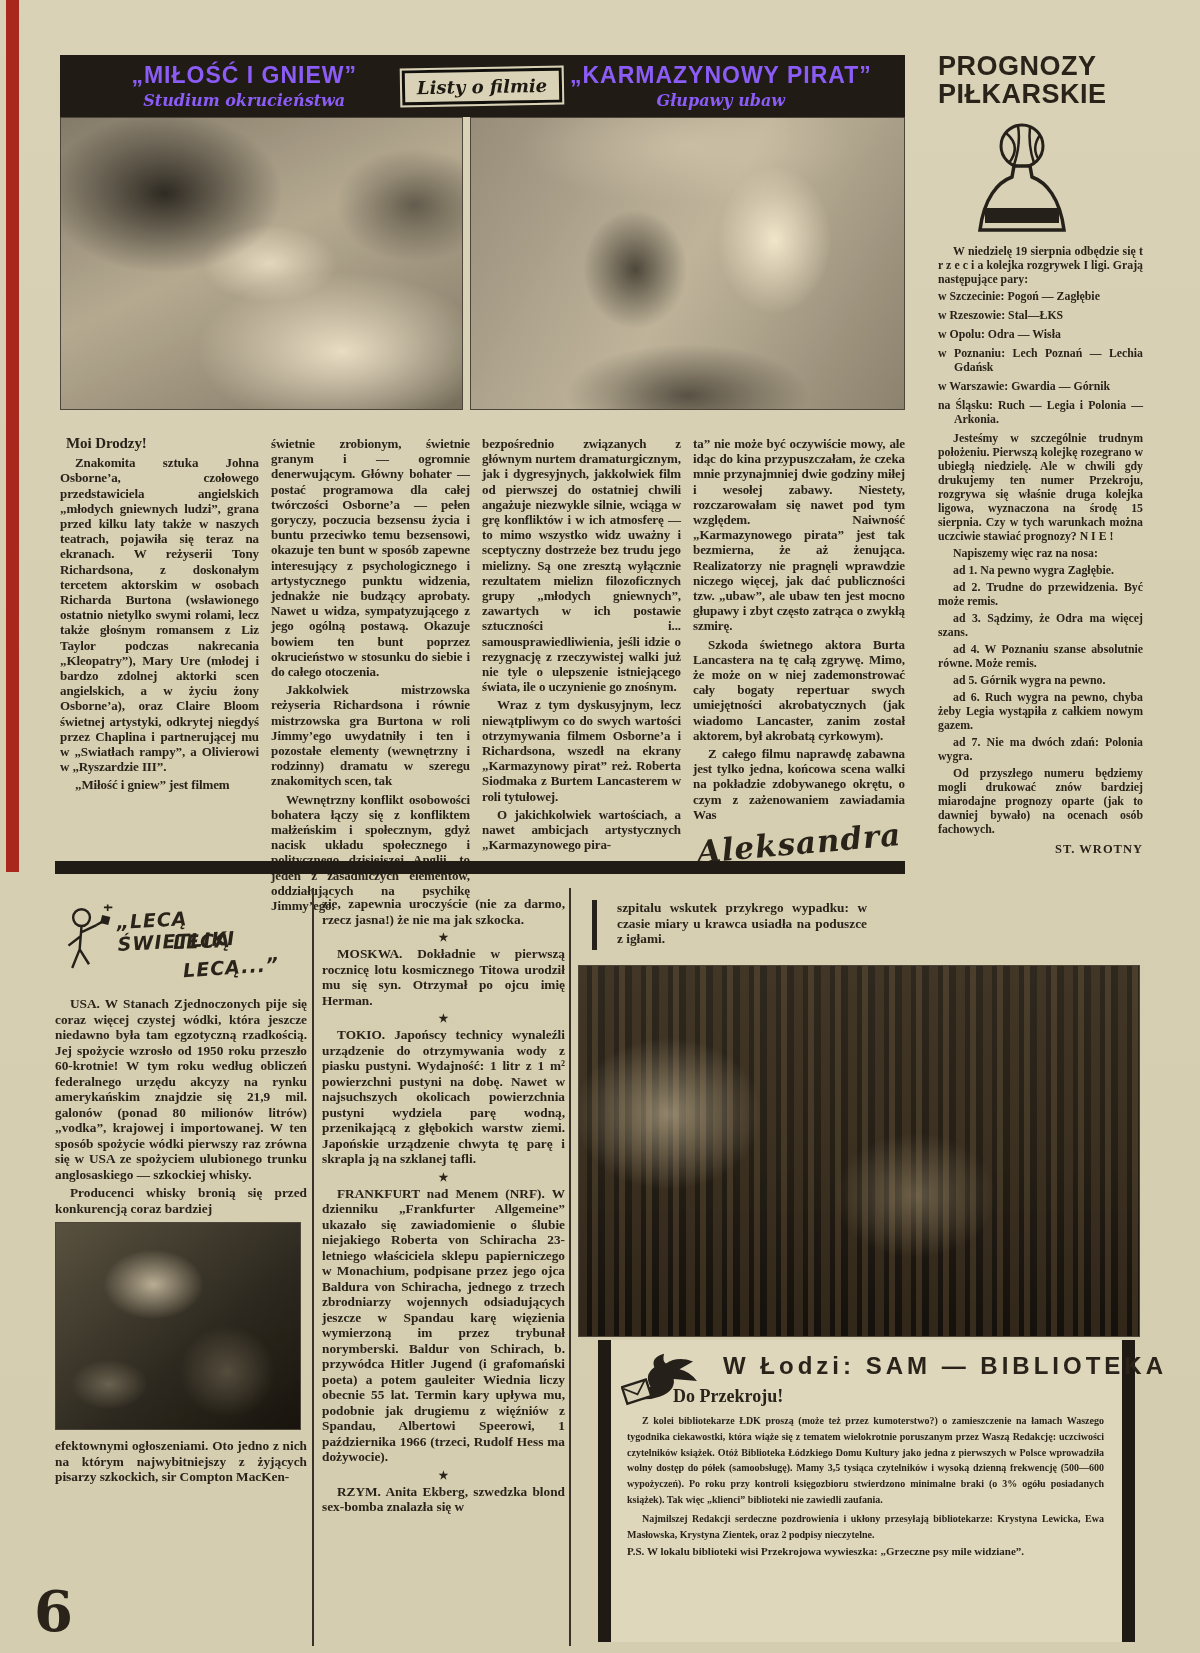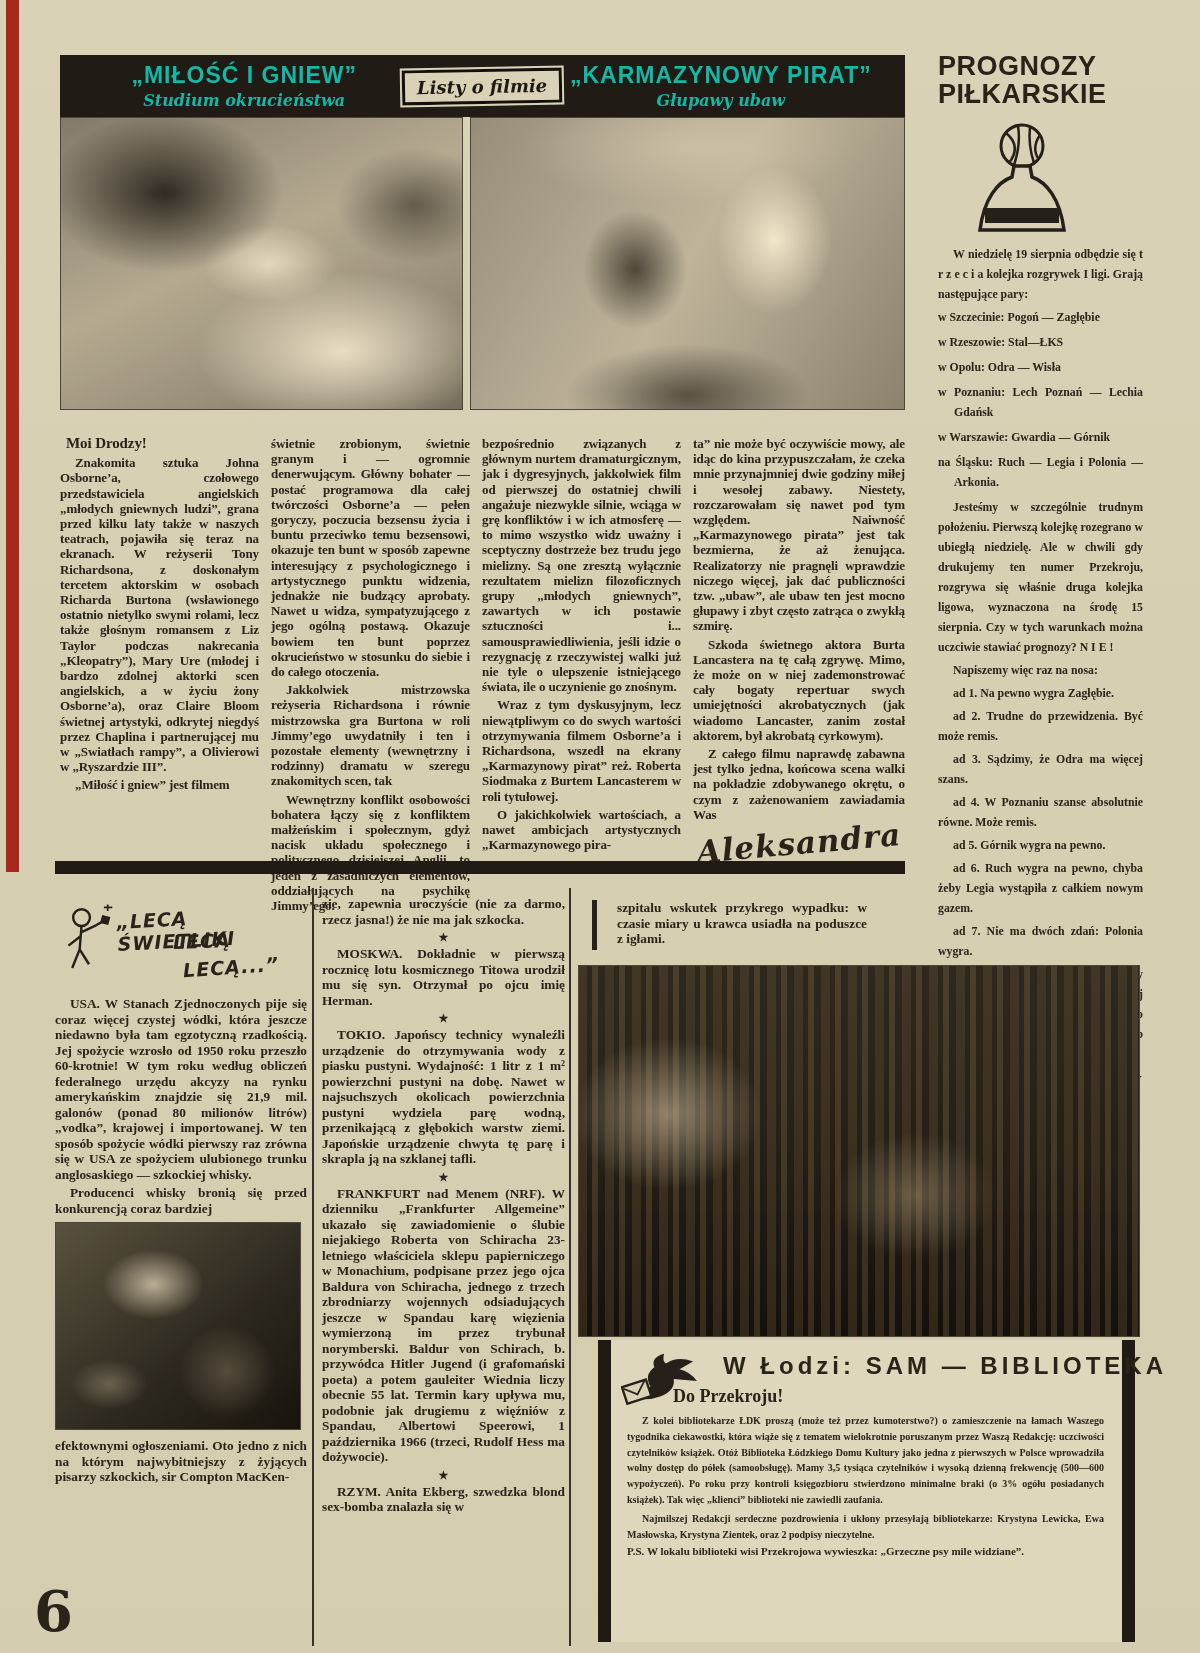--- a/index.html
+++ b/index.html
@@ -4,21 +4,21 @@
 <style>
   html,body{margin:0;padding:0;background:#a89f87;}
   #page{position:relative;width:1200px;height:1653px;margin:0 auto;overflow:hidden;
     background:linear-gradient(180deg,#d9d2b7 0%,#d7cfb2 40%,#d5cdb0 100%);
     font-family:"Liberation Serif",serif;color:#29231a;}
   .abs{position:absolute;}
   
   .redbar{background:#a8281e;}
   .blackbar{background:#201b14;}
   .masthead{display:flex;align-items:center;justify-content:space-between;padding:0 26px;box-sizing:border-box;}
-  .mh-block{text-align:center;color:#14b8a6;}
+  .mh-block{text-align:center;color:#8b5cf6;}
   .mh-title{font-family:"Liberation Sans",sans-serif;font-weight:bold;font-size:23px;letter-spacing:1px;white-space:nowrap;}
   .mh-sub{font-family:"DejaVu Serif",serif;font-style:italic;font-weight:bold;font-size:16px;margin-top:2px;}
   .badge{background:#d9d2b6;color:#1d1913;border:3px solid #11100c;outline:2px solid #d9d2b6;
     font-family:"DejaVu Serif",serif;font-style:italic;font-weight:bold;font-size:18px;
     padding:4px 12px;white-space:nowrap;transform:rotate(-1deg);}
   
   .photo{filter:sepia(.22) contrast(1.03);box-shadow:0 0 0 1px #4a443a inset;}
   .photo-a{background:
     radial-gradient(ellipse 60% 45% at 70% 80%,rgba(236,230,214,.78),transparent 60%),
     radial-gradient(ellipse 45% 42% at 26% 26%,rgba(24,21,17,.82),transparent 65%),
@@ -43,21 +43,21 @@
     linear-gradient(140deg,#565040 0%,#2d2920 60%,#1a160f 100%);}
   
   .col{position:absolute;top:16px;text-align:justify;font-weight:bold;font-size:13px;line-height:15.2px;letter-spacing:-0.1px;}
   .p{text-indent:15px;margin:0 0 3px;}
   .p0{text-indent:0;margin:0 0 3px;}
   .salut{font-size:15px;font-weight:bold;margin:0 0 4px;text-indent:6px;}
   .signature{font-family:"DejaVu Serif",serif;font-style:italic;font-weight:bold;font-size:31px;
     transform:rotate(-5deg);letter-spacing:1px;margin-top:14px;text-align:center;}
   
   .prog-title{font-family:"Liberation Sans",sans-serif;font-weight:bold;font-size:27px;line-height:28px;letter-spacing:0.5px;}
-  .sidebar{text-align:justify;font-weight:bold;font-size:11.8px;line-height:20px;}
+  .sidebar{text-align:justify;font-weight:bold;font-size:11.8px;line-height:14px;}
   .match{padding-left:16px;text-indent:-16px;margin:0 0 5px;}
   .match b{font-family:"Liberation Serif",serif;}
   .sb-byline{text-align:right;font-weight:bold;font-size:12.5px;letter-spacing:1px;margin-top:6px;}
   
   .vline{background:#39322a;}
   .news{ text-align:justify;font-weight:bold;font-size:13.3px;line-height:15.5px;}
   .star{ text-align:center;font-size:11px;line-height:15px;margin:1px 0;text-indent:0;}
   .leca{font-family:"DejaVu Sans",sans-serif;font-weight:bold;font-style:italic;font-size:19px;letter-spacing:1px;}
   .pagenum{font-family:"DejaVu Serif",serif;font-weight:bold;font-size:56px;}
   

